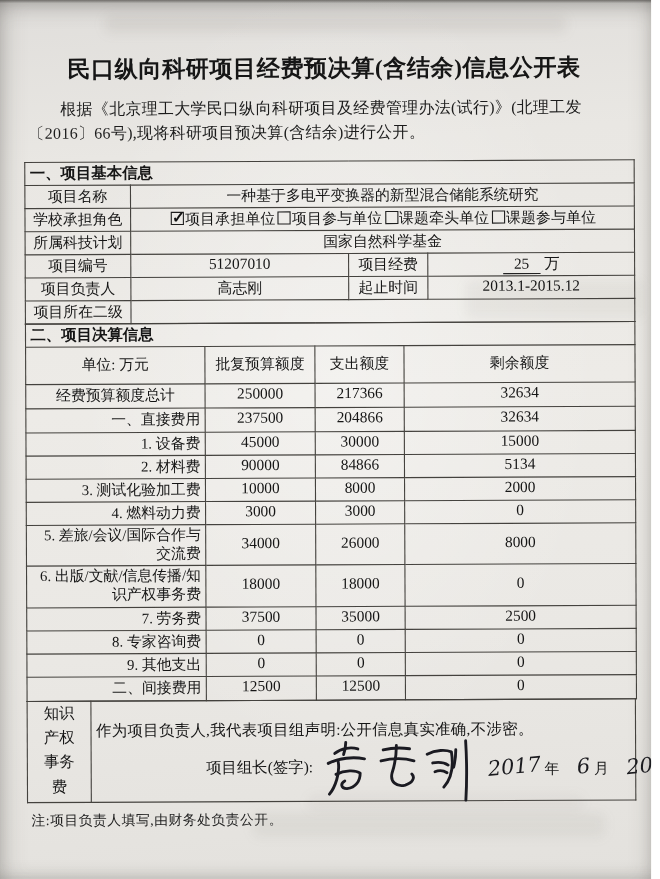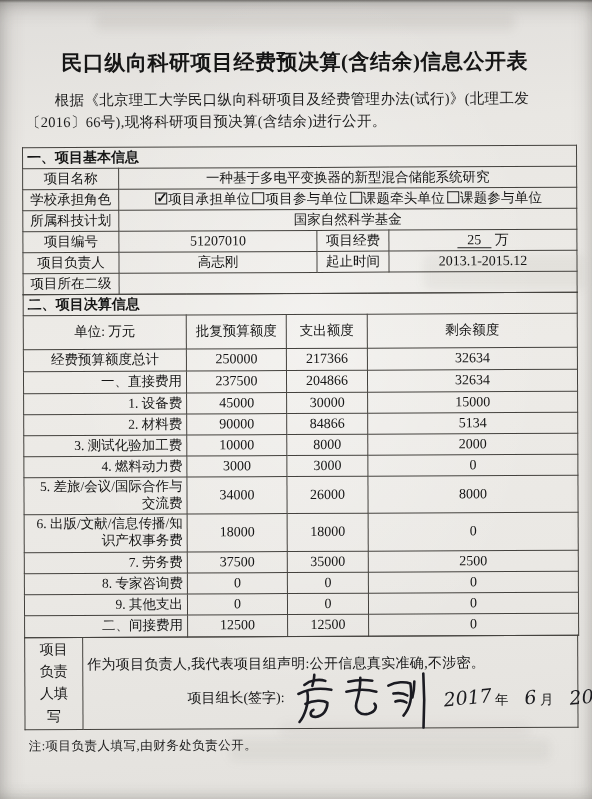--- a/index.html
+++ b/index.html
@@ -222,21 +222,21 @@
         <td class="num">12500</td>
         <td class="num">0</td>
       </tr>
     </tbody>
       </table>
 
     <table class="form decl">
       <tbody>
           <tr>
         <td class="decl-lbl">
-          <div>项目负责人填写</div>
+          <div>知识产权事务费</div>
         </td>
         <td class="decl-body">
           <div class="statement">作为项目负责人,我代表项目组声明:公开信息真实准确,不涉密。</div>
           <div class="sign-line">
             <span class="sign-label">项目组长(签字):</span>
             <svg class="sig-svg" viewBox="0 0 150 62">
               <g fill="none" stroke="#1b1b22" stroke-width="2.6" stroke-linecap="round" stroke-linejoin="round">
                 <path d="M14,16 C20,11 29,10 35,12"></path>
                 <path d="M24,6 C24,10 23,14 22,17"></path>
                 <path d="M8,25 C18,20 31,19 41,21"></path>

